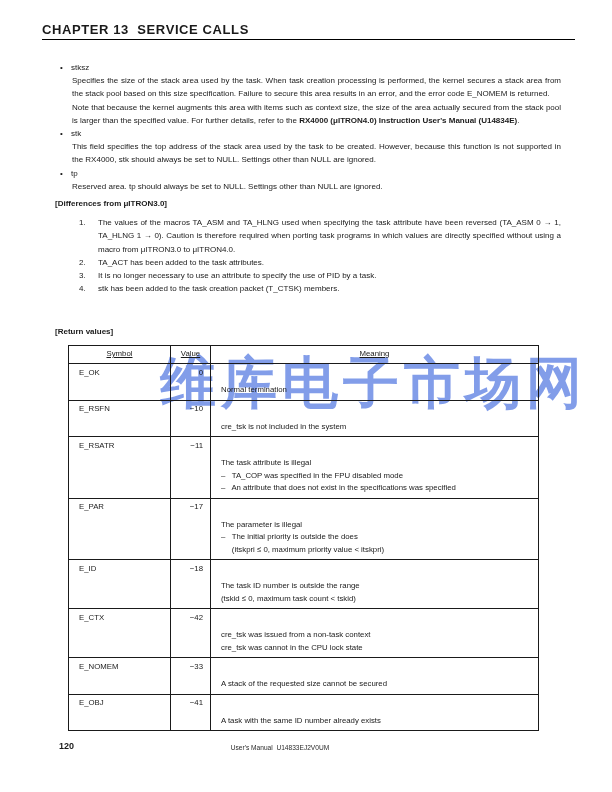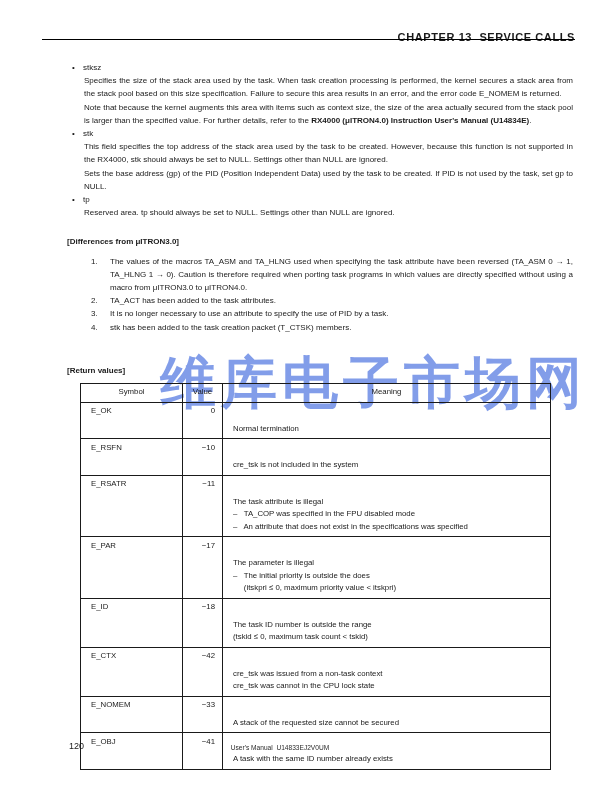--- a/index.html
+++ b/index.html
@@ -10,60 +10,60 @@
     color:#1a1a1a;
   }
   .watermark {
     position:absolute; top:346px; left:160px; z-index:0;
     font-size:56px; font-weight:bold; letter-spacing:5px;
     color:#1d4ed8; opacity:0.55; white-space:nowrap;
     font-family:"DejaVu Sans",sans-serif;
   }
   .layer { position:relative; z-index:1; }
   .header {
-    position:absolute; top:31px; left:42px; width:533px;
-    text-align:right; font-size:11px; font-weight:bold;
+    position:absolute; top:22px; left:42px; width:533px;
+    text-align:left; font-size:13px; font-weight:bold;
     letter-spacing:0.6px; white-space:pre;
   }
   .header-rule {
     position:absolute; top:39px; left:42px; width:533px;
     border-top:1.5px solid #000;
   }
   .content {
-    position:absolute; top:61px; left:67px; width:506px;
+    position:absolute; top:61px; left:55px; width:506px;
     font-size:8px; line-height:13.2px; text-align:justify;
   }
   .blabel { padding-left:5px; text-align:left; }
   .bullet { display:inline-block; width:6px; }
   .bullet::before { content:"\2022"; }
   .bl { margin-left:5px; }
   .bbody { margin-left:17px; }
   .bbody p { margin:0; }
-  .sec-heading { font-weight:bold; text-align:left; margin-top:16px; }
+  .sec-heading { font-weight:bold; text-align:left; margin-top:4px; }
   .numlist { margin-top:6px; }
   .numitem { position:relative; padding-left:43px; }
   .num { position:absolute; left:24px; }
   .sec-heading.rv { margin-top:30px; }
   .rv-table {
     margin:6px 0 0 13px; border-collapse:collapse; table-layout:fixed;
     width:470px; font-size:7.8px; line-height:12.5px; text-align:left;
   }
   .rv-table, .rv-table th, .rv-table td { border:1px solid #1a1a1a; }
   .rv-table { border-width:1.5px; }
   .rv-table th {
-    font-weight:normal; text-align:center; padding:2px 2px 3px 2px;
+    font-weight:normal; text-align:center; padding:2px 2px 3px 2px;text-decoration:underline;
   }
   .rv-table td { vertical-align:top; }
   td.sym  { padding:2.5px 4px 3px 10px; }
   td.val  { padding:2.5px 7px 3px 2px; text-align:right; }
   td.mean { padding:20px 6px 3px 10px; }
   .mline { white-space:pre-wrap; }
   .footer-page {
-    position:absolute; top:741px; left:69px;
-    font-size:9px; font-weight:normal;
+    position:absolute; top:741px; left:59px;
+    font-size:9px; font-weight:bold;
   }
   .footer-center {
     position:absolute; top:744px; left:0; width:560px;
     text-align:center; font-size:6.6px; color:#2a2a2a; white-space:pre;
   }
 </style>
 </head>
 <body>
 
 <div class="page">
@@ -89,23 +89,20 @@
       <div class="field">
         <div class="blabel">
           <span class="bullet"></span><span class="bl">stk</span>
         </div>
         <div class="bbody">
           <p>This field specifies the top address of the stack area used by the task to be created.  However, because this function is not supported in the RX4000, stk should always be set to NULL.  Settings other than NULL are ignored.</p>
         </div>
       </div>
 
       <div class="field">
-        <div class="bbody">
-          <p>Sets the base address (gp) of the PID (Position Independent Data) used by the task to be created.  If PID is not used by the task, set gp to NULL.</p>
-        </div>
       </div>
 
       <div class="field">
         <div class="blabel">
           <span class="bullet"></span><span class="bl">tp</span>
         </div>
         <div class="bbody">
           <p>Reserved area.  tp should always be set to NULL.  Settings other than NULL are ignored.</p>
         </div>
       </div>

